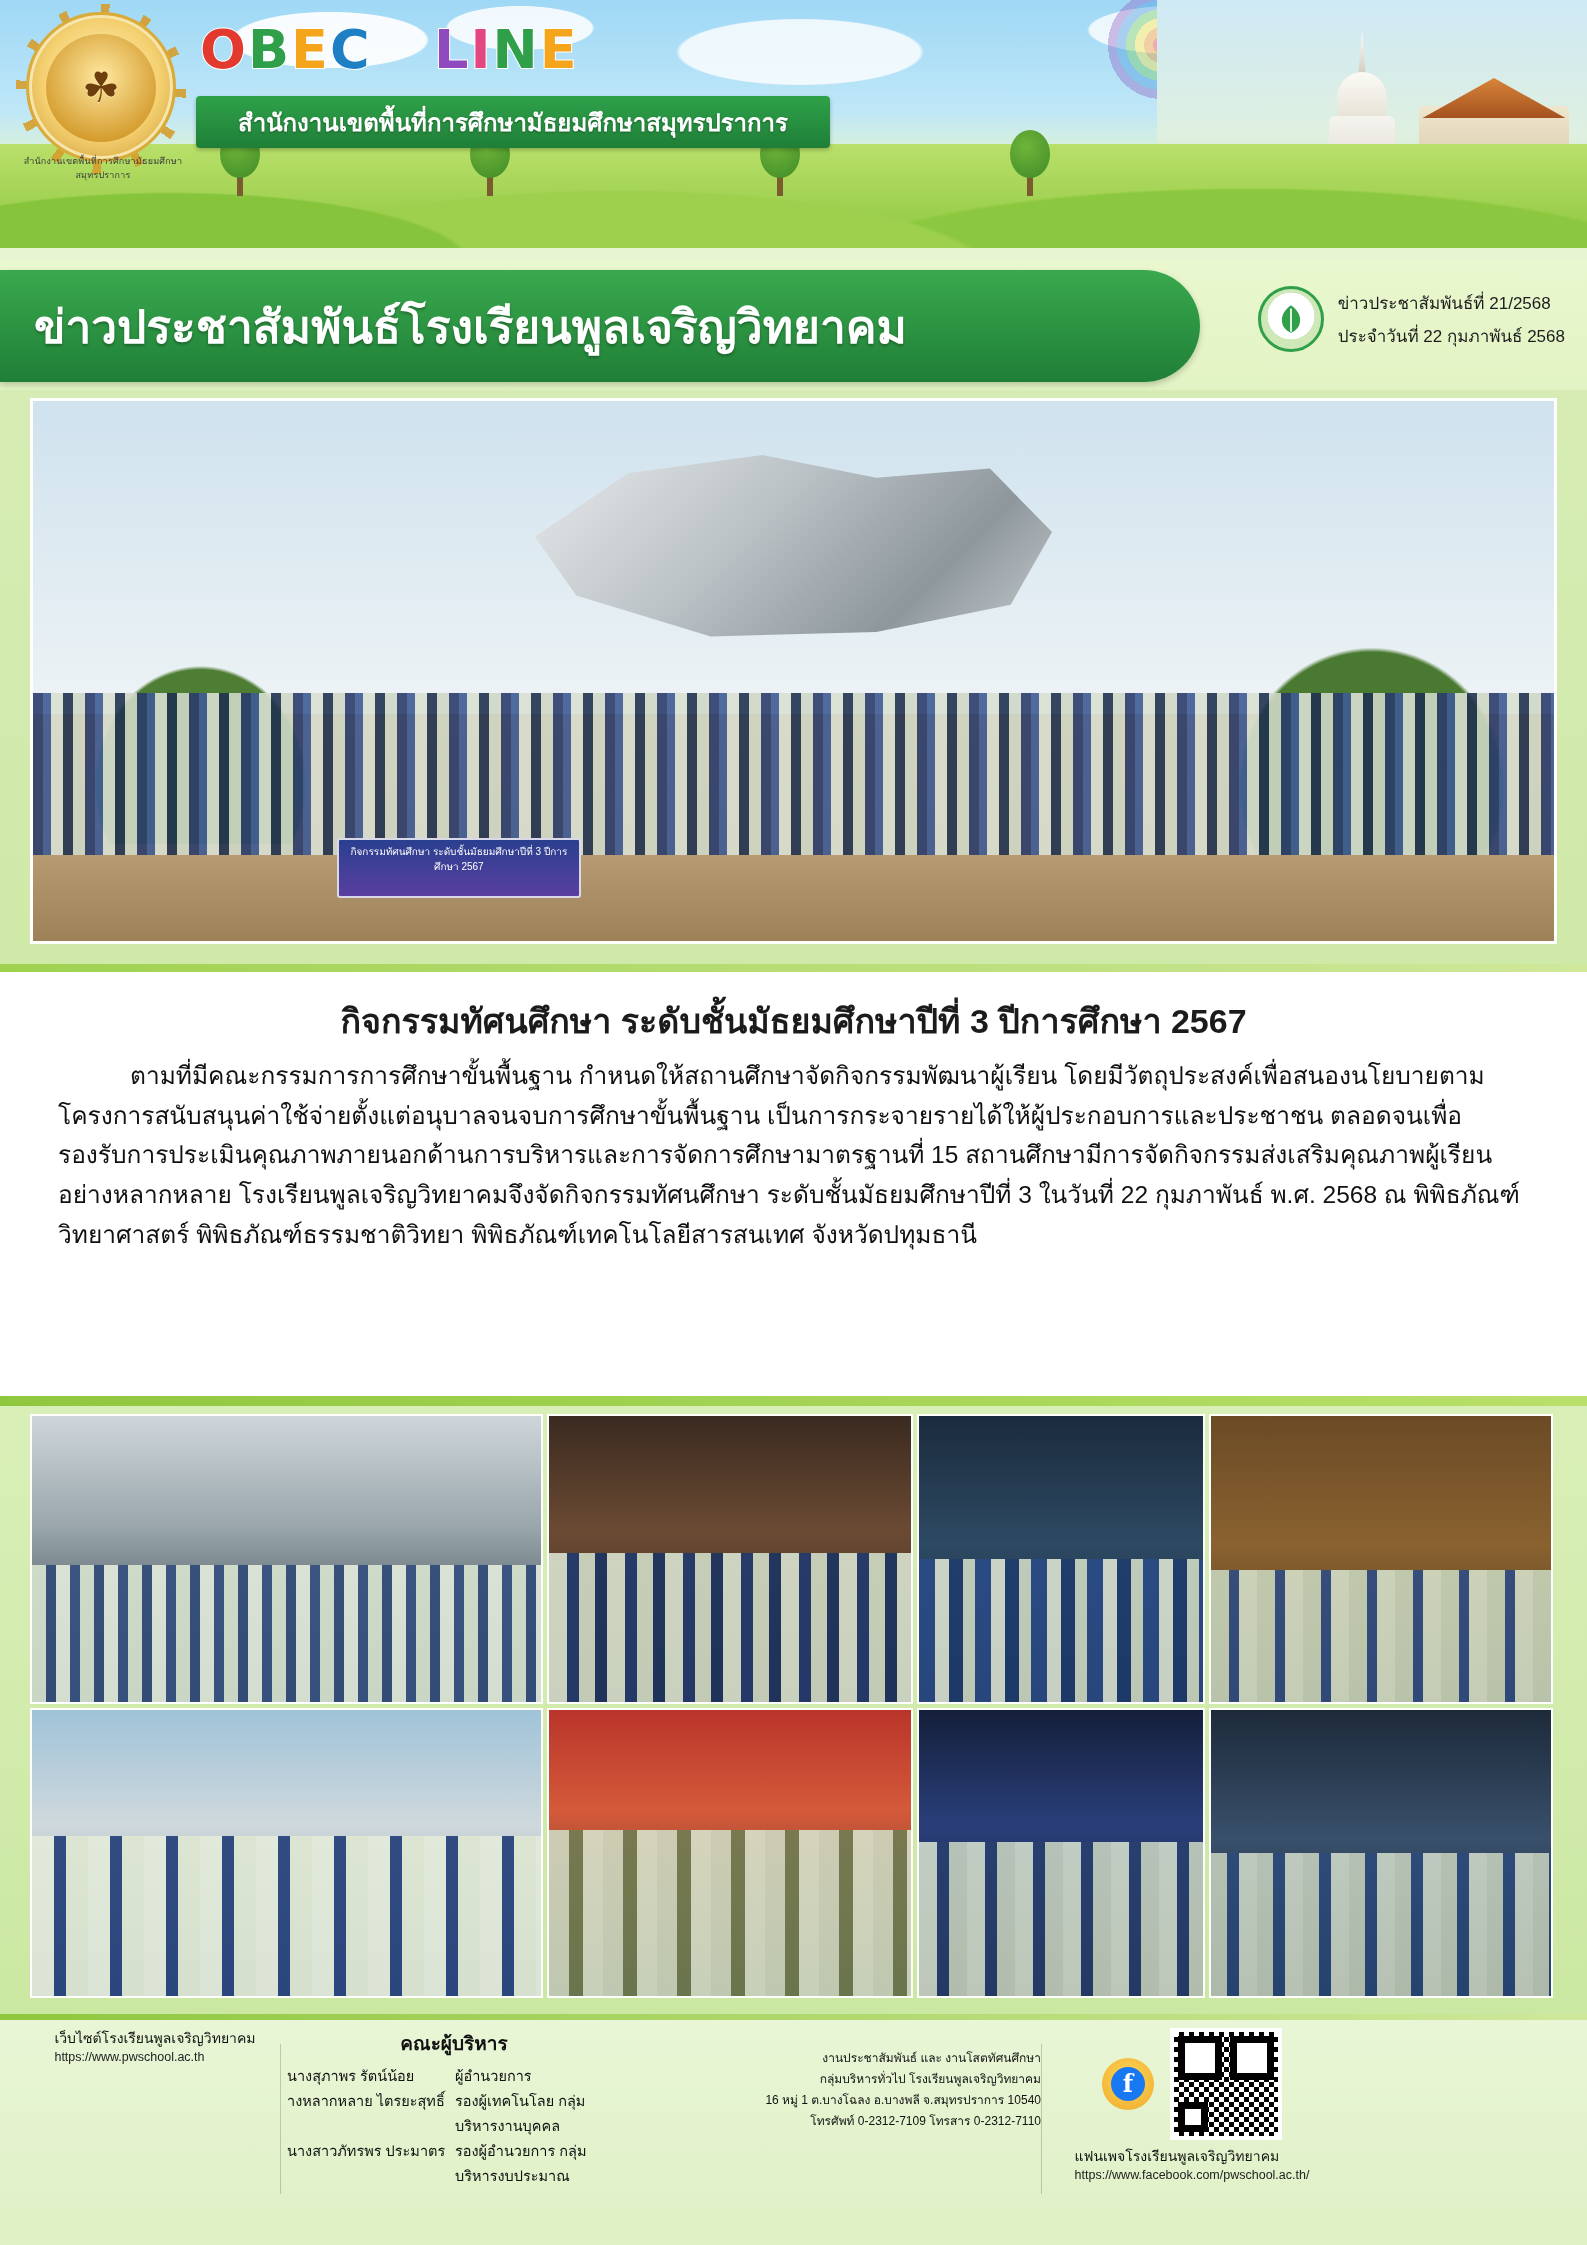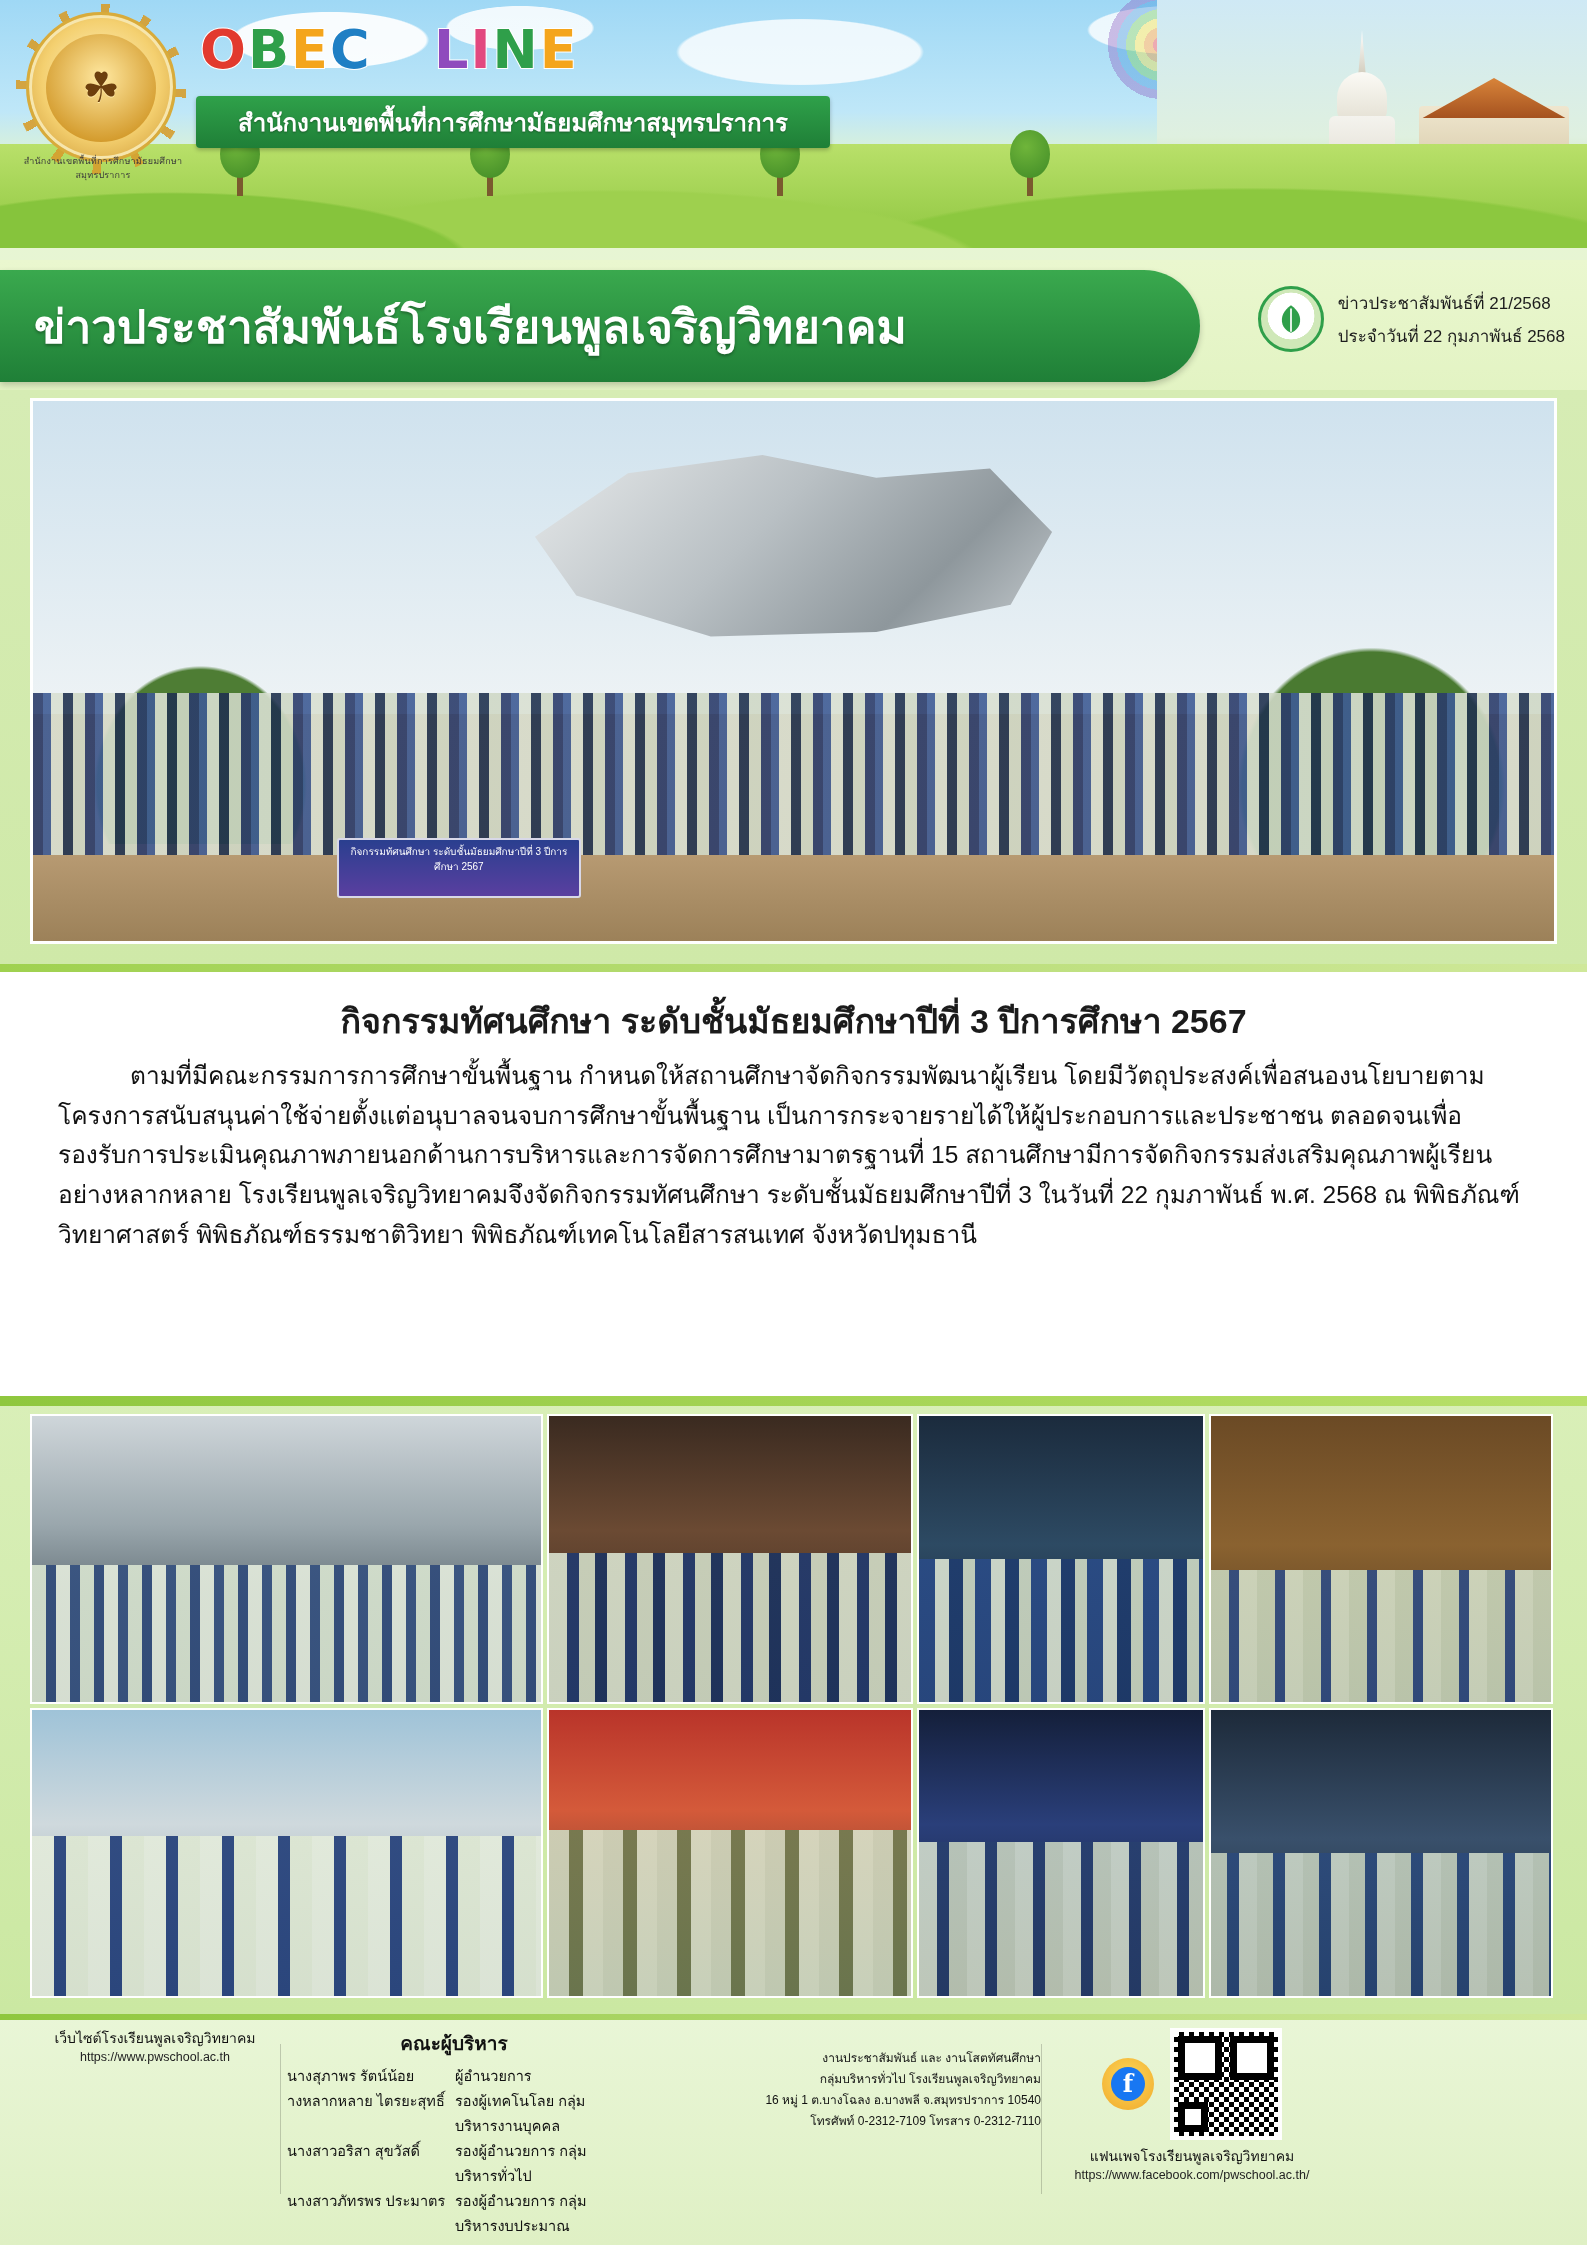--- a/index.html
+++ b/index.html
@@ -331,21 +331,21 @@
     width: 52px; height: 52px; border-radius: 50%;
     background: radial-gradient(circle at 50% 40%, #fdd85a, #f0a92a);
     display:flex; align-items:center; justify-content:center;
     position: relative;
   }
   .fb-circle .f {
     width: 34px; height: 34px; border-radius: 50%; background: #1877f2;
     color:#fff; font-weight: 900; font-size: 24px; line-height: 34px; text-align:center;
     font-family: "DejaVu Serif", serif;
   }
-  .qr-caption { font-size: 14px; color: #111; text-align:center; line-height: 1.45; }
+  .qr-caption { font-size: 14px; color: #111; text-align:left; line-height: 1.45; }
   .qr-caption .url { font-size: 12.5px; color: #222; }
 
   .admin-col { padding-left: 6px; }
   .admin-title { text-align:center; font-size: 19px; font-weight: 700; color:#111; margin-bottom: 6px; }
   .admin-row { display: grid; grid-template-columns: 168px auto; font-size: 14.5px; color:#111; line-height: 1.72; }
   .contact-col { font-size: 12px; color:#111; line-height: 1.76; text-align:right; padding-top: 20px;}
   .vline { width:1px; height: 150px; background: rgba(0,0,0,.18); margin: 16px auto 0 auto; }
 </style>
 </head>
 <body>
@@ -454,24 +454,20 @@
 
       <div class="admin-col">
         <div class="admin-title">คณะผู้บริหาร</div>
         <div class="admin-row">
           <span>นางสุภาพร    รัตน์น้อย</span>
           <span>ผู้อำนวยการ</span>
         </div>
         <div class="admin-row">
           <span>างหลากหลาย  ไตรยะสุทธิ์</span>
           <span>รองผู้เทคโนโลย กลุ่มบริหารงานบุคคล</span>
-        </div>
-        <div class="admin-row">
-          <span>นางสาวอริสา    สุขวัสดิ์</span>
-          <span>รองผู้อำนวยการ กลุ่มบริหารทั่วไป</span>
         </div>
         <div class="admin-row">
           <span>นางสาวภัทรพร  ประมาตร</span>
           <span>รองผู้อำนวยการ กลุ่มบริหารงบประมาณ</span>
         </div>
       </div>
 
       <div class="contact-col">
         <div>งานประชาสัมพันธ์ และ งานโสตทัศนศึกษา</div>
         <div>กลุ่มบริหารทั่วไป โรงเรียนพูลเจริญวิทยาคม</div>

